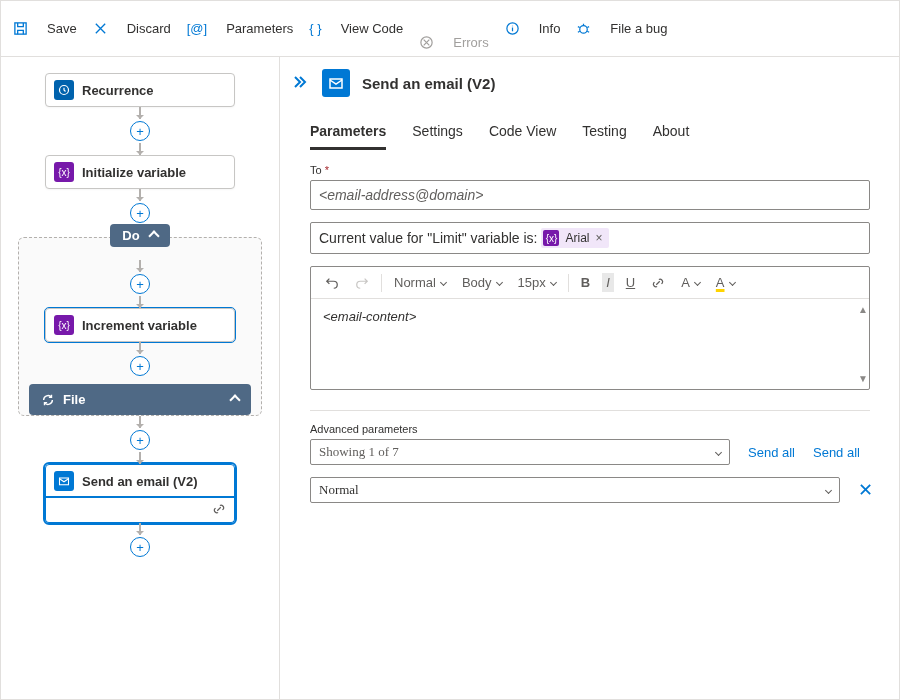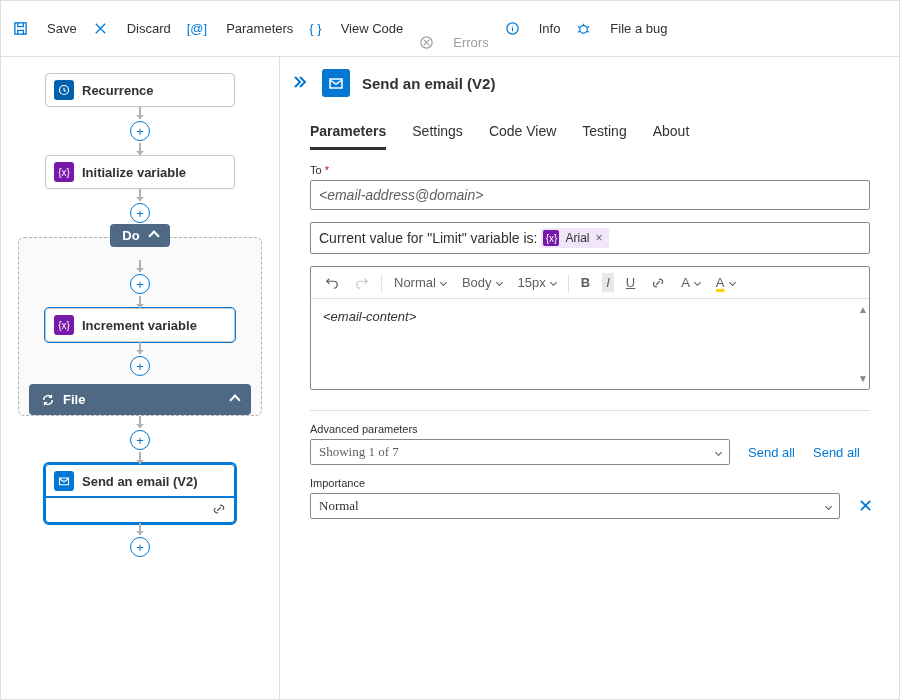--- a/index.html
+++ b/index.html
@@ -323,21 +323,20 @@
             <div class="select">
               <span>Showing 1 of 7</span>
               <span class="chvd"></span>
             </div>
             <span class="linkbtn">Send all</span>
             <span class="linkbtn">Send all</span>
           </div>
         </div>
 
         <div class="field">
-          <div class="flabel">Importance</div>
           <div class="advrow">
             <div class="select" style="width:530px;color:#323130">
               <span>Normal</span>
               <span class="chvd"></span>
             </div>
             <span class="closex">✕</span>
           </div>
         </div>
 
       </div>

